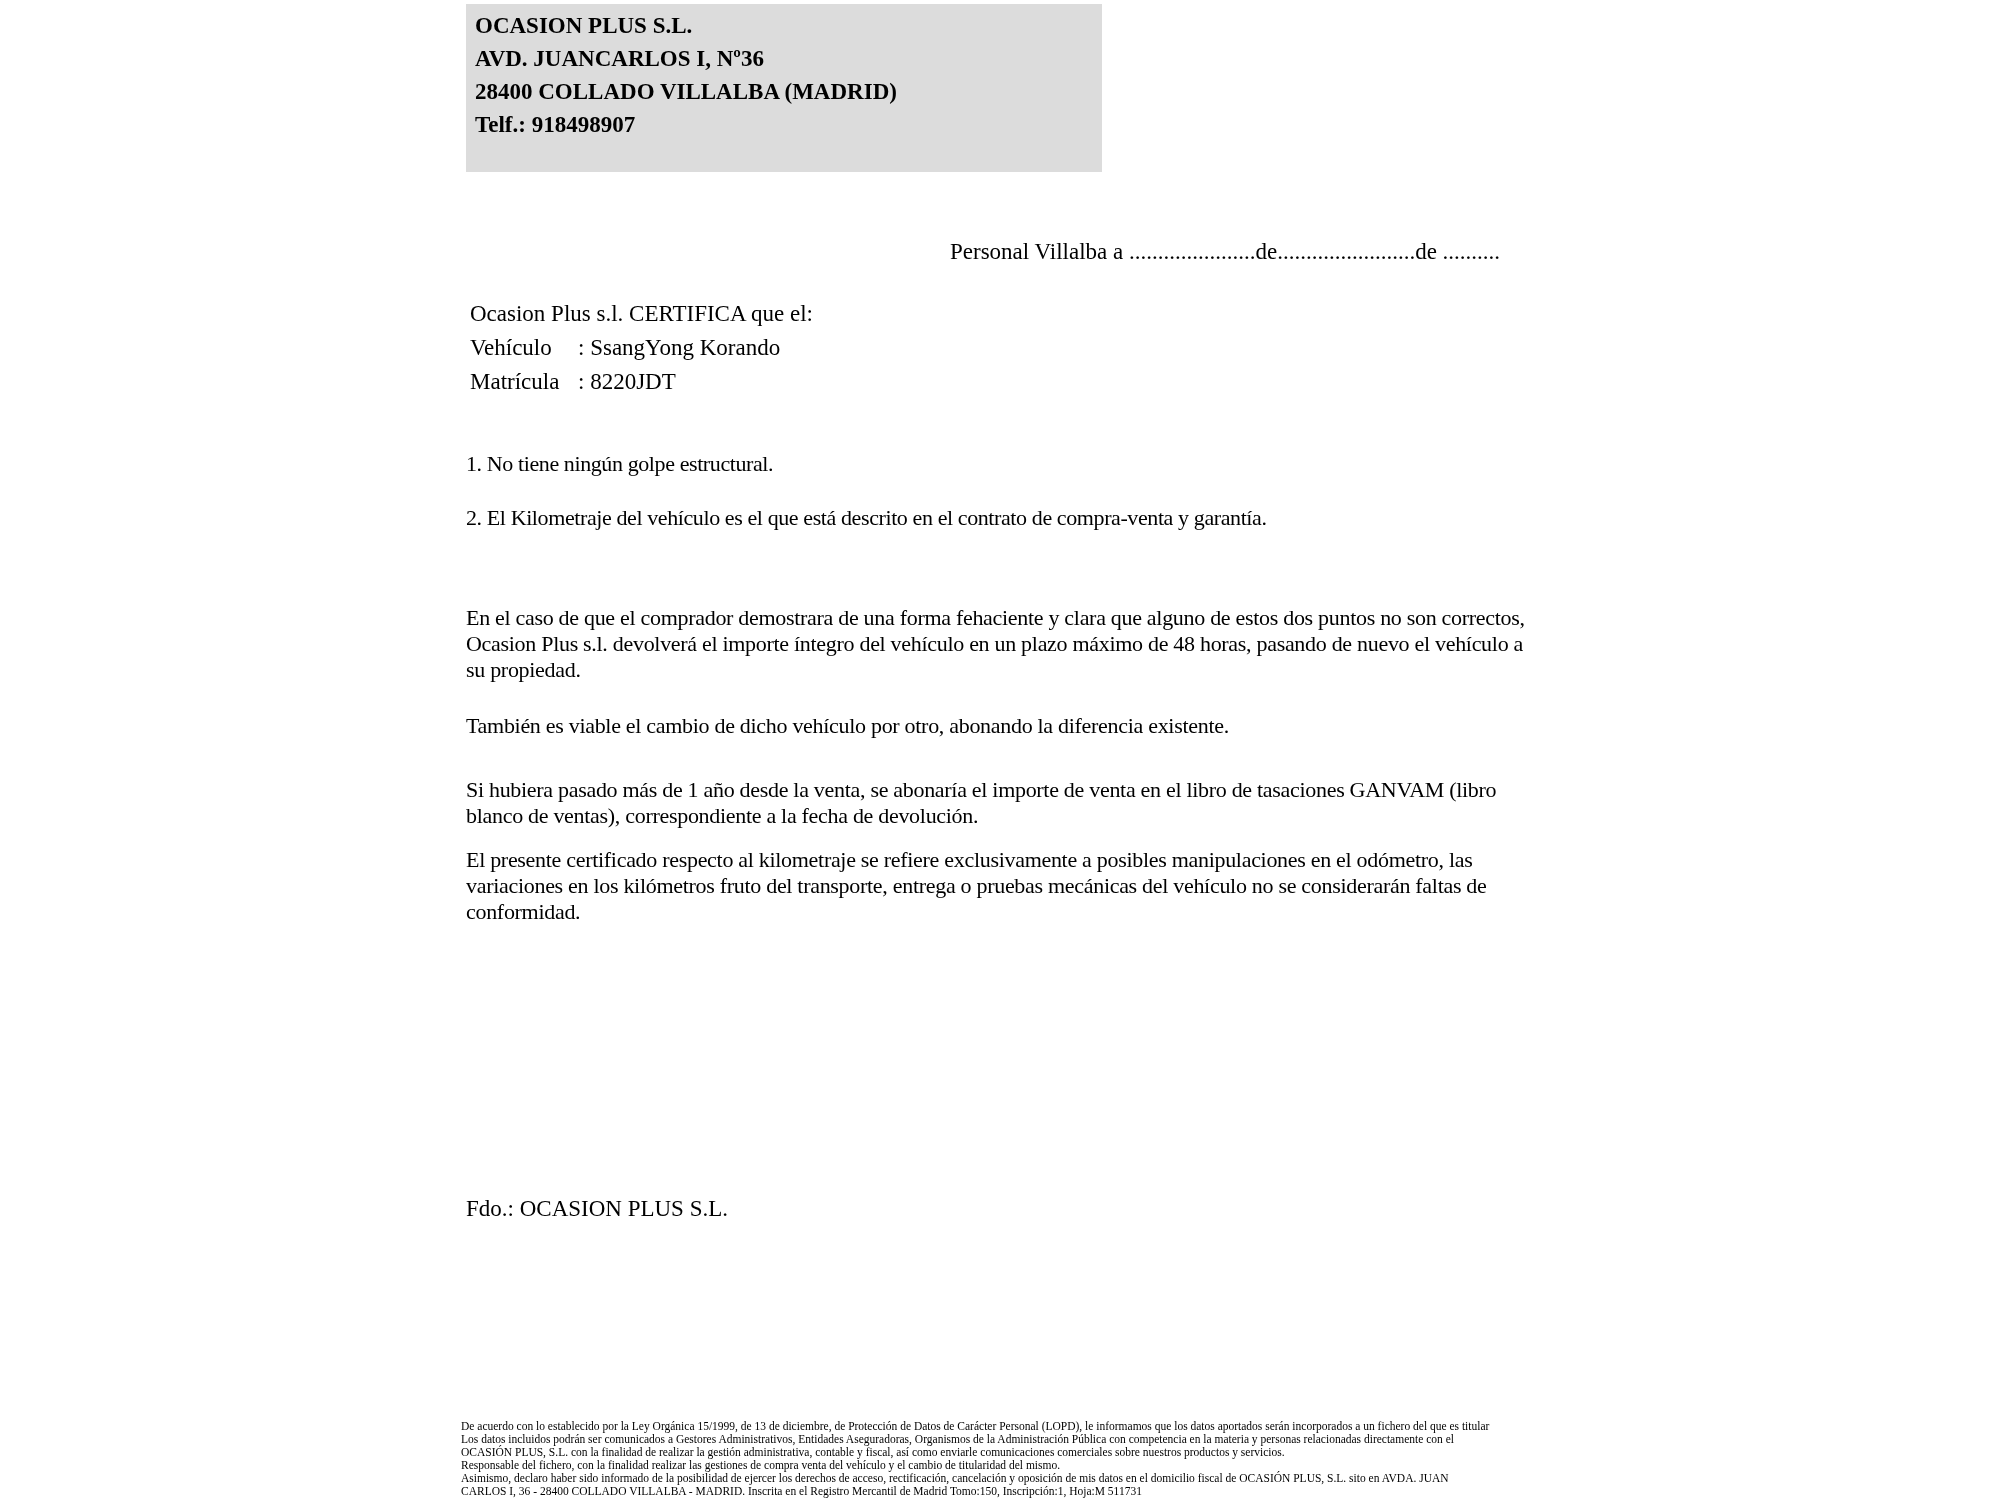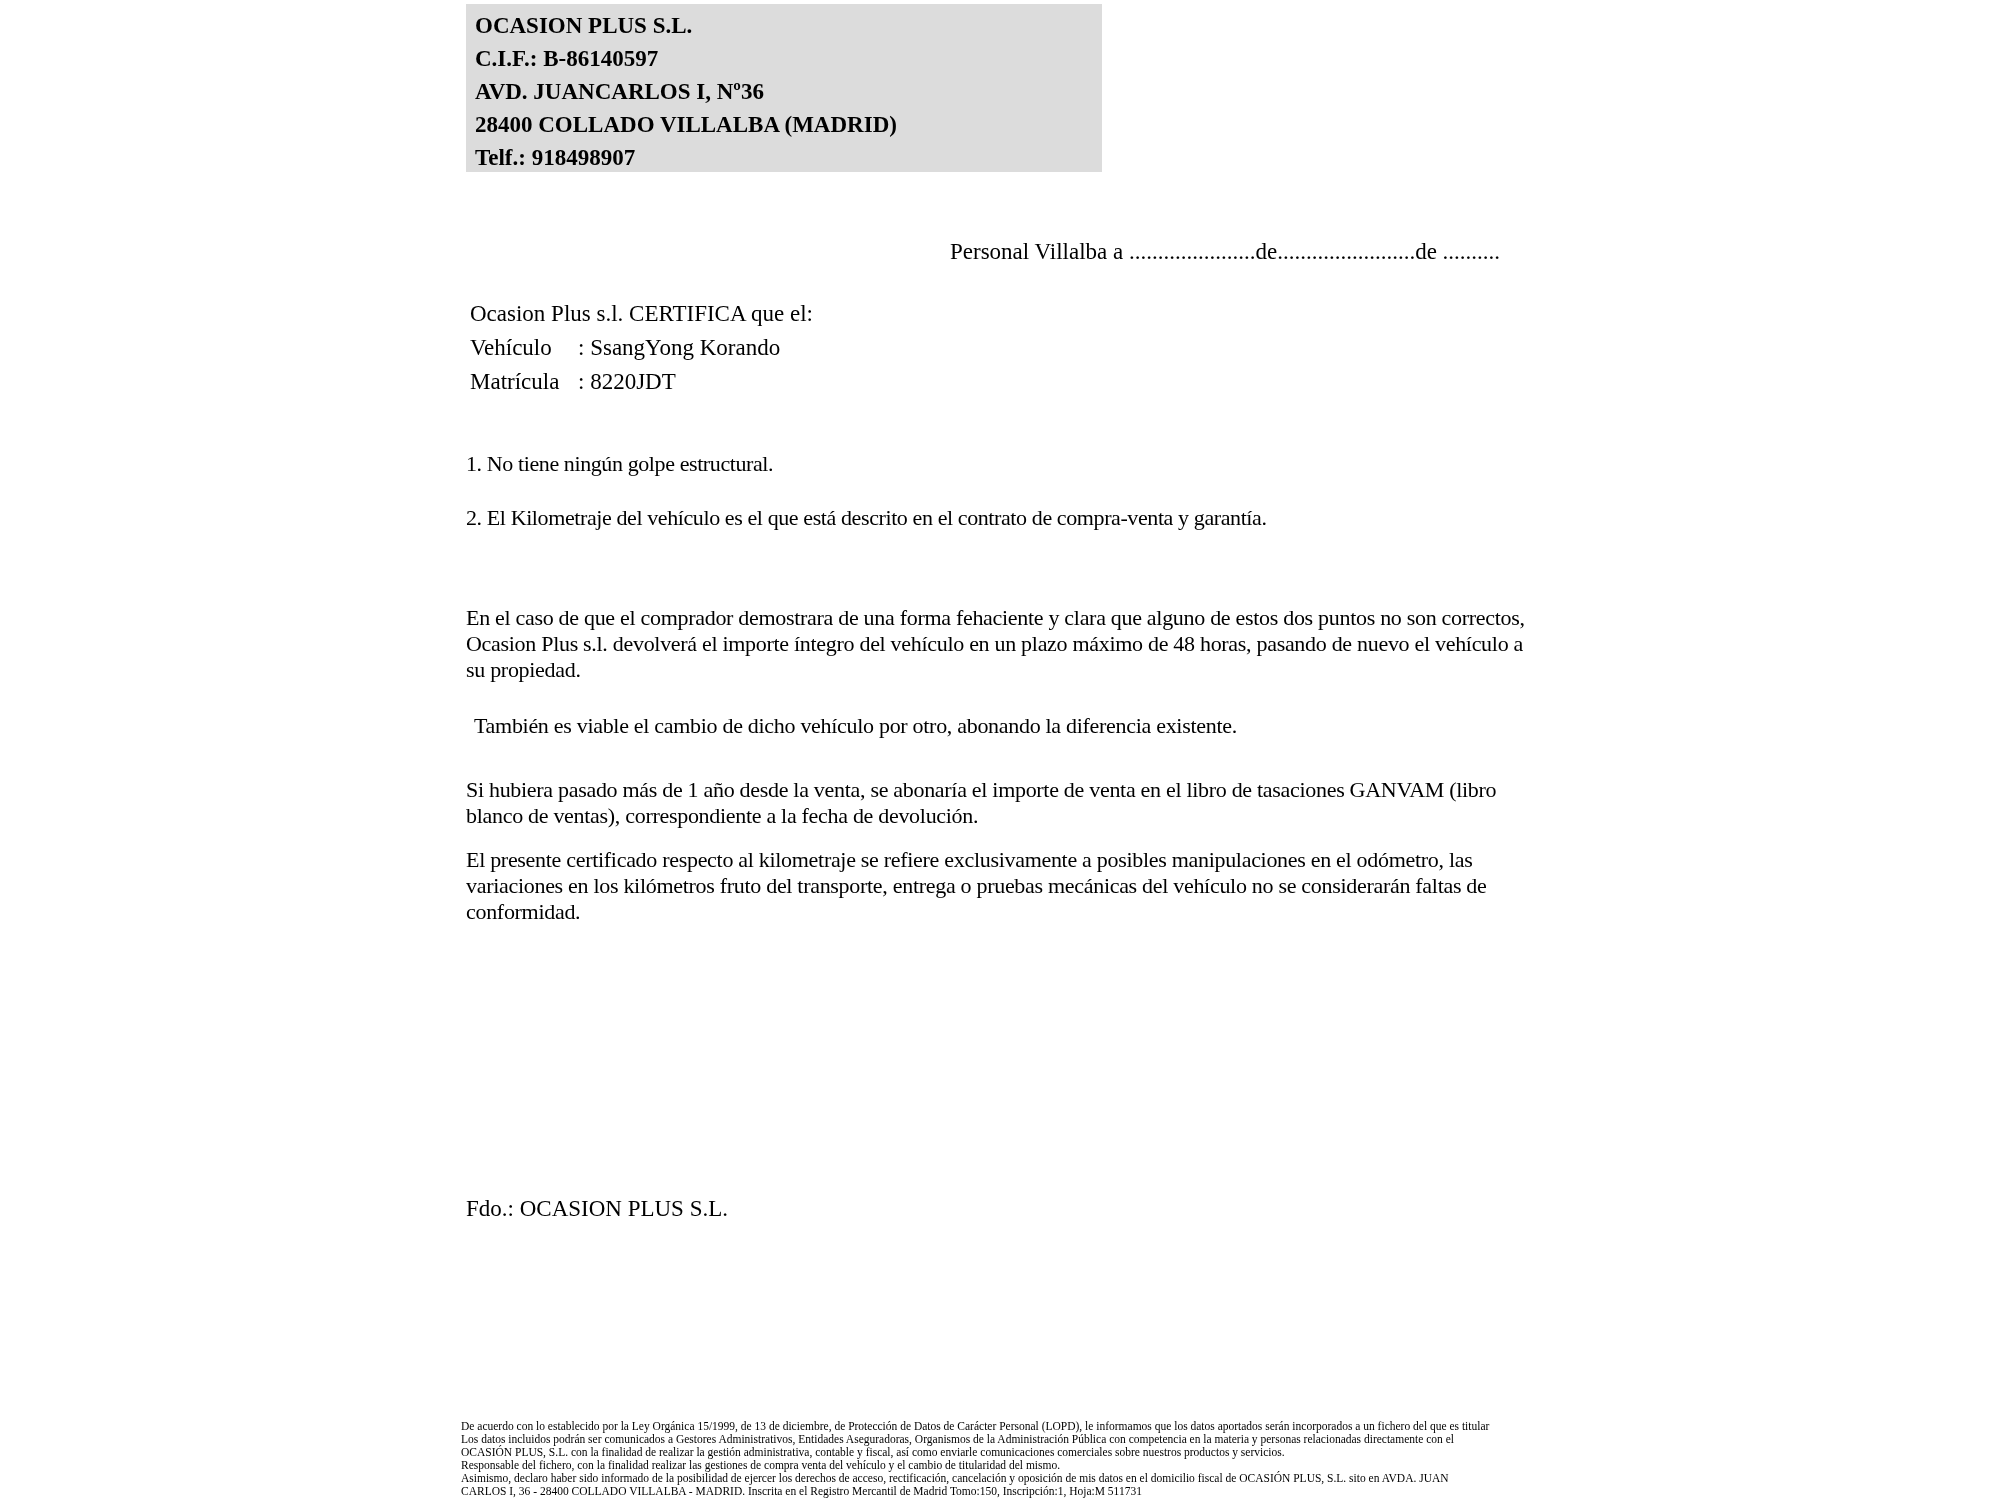--- a/index.html
+++ b/index.html
@@ -61,21 +61,21 @@
   .item-2 { top: 505px; }
   .para {
     position: absolute;
     left: 466px;
     width: 1075px;
     font-size: 22px;
     line-height: 26px;
     letter-spacing: -0.3px;
   }
   .para-1 { top: 605px; }
-  .para-2 { top: 713px; margin-left: 8px; }
+  .para-2 { top: 713px; }
   .para-3 { top: 736px; margin-top: 41px; }
   .para-4 { top: 847px; }
   .signature {
     position: absolute;
     left: 466px;
     top: 1196px;
     font-size: 23px;
     white-space: nowrap;
   }
   .legal {
@@ -87,21 +87,20 @@
   }
   .legal-line { white-space: nowrap; }
 </style>
 </head>
 <body>
 
 <div class="page">
 
   <div class="header-box">
     <div>OCASION PLUS S.L.</div>
-    <div>C.I.F.: B-86140597</div>
     <div>AVD. JUANCARLOS I, Nº36</div>
     <div>28400 COLLADO VILLALBA (MADRID)</div>
     <div>Telf.: 918498907</div>
   </div>
 
   <div class="date-line">Personal Villalba a ......................de........................de ..........</div>
 
   <div class="cert-block">
     <div>Ocasion Plus s.l. CERTIFICA que el:</div>
     <div>

